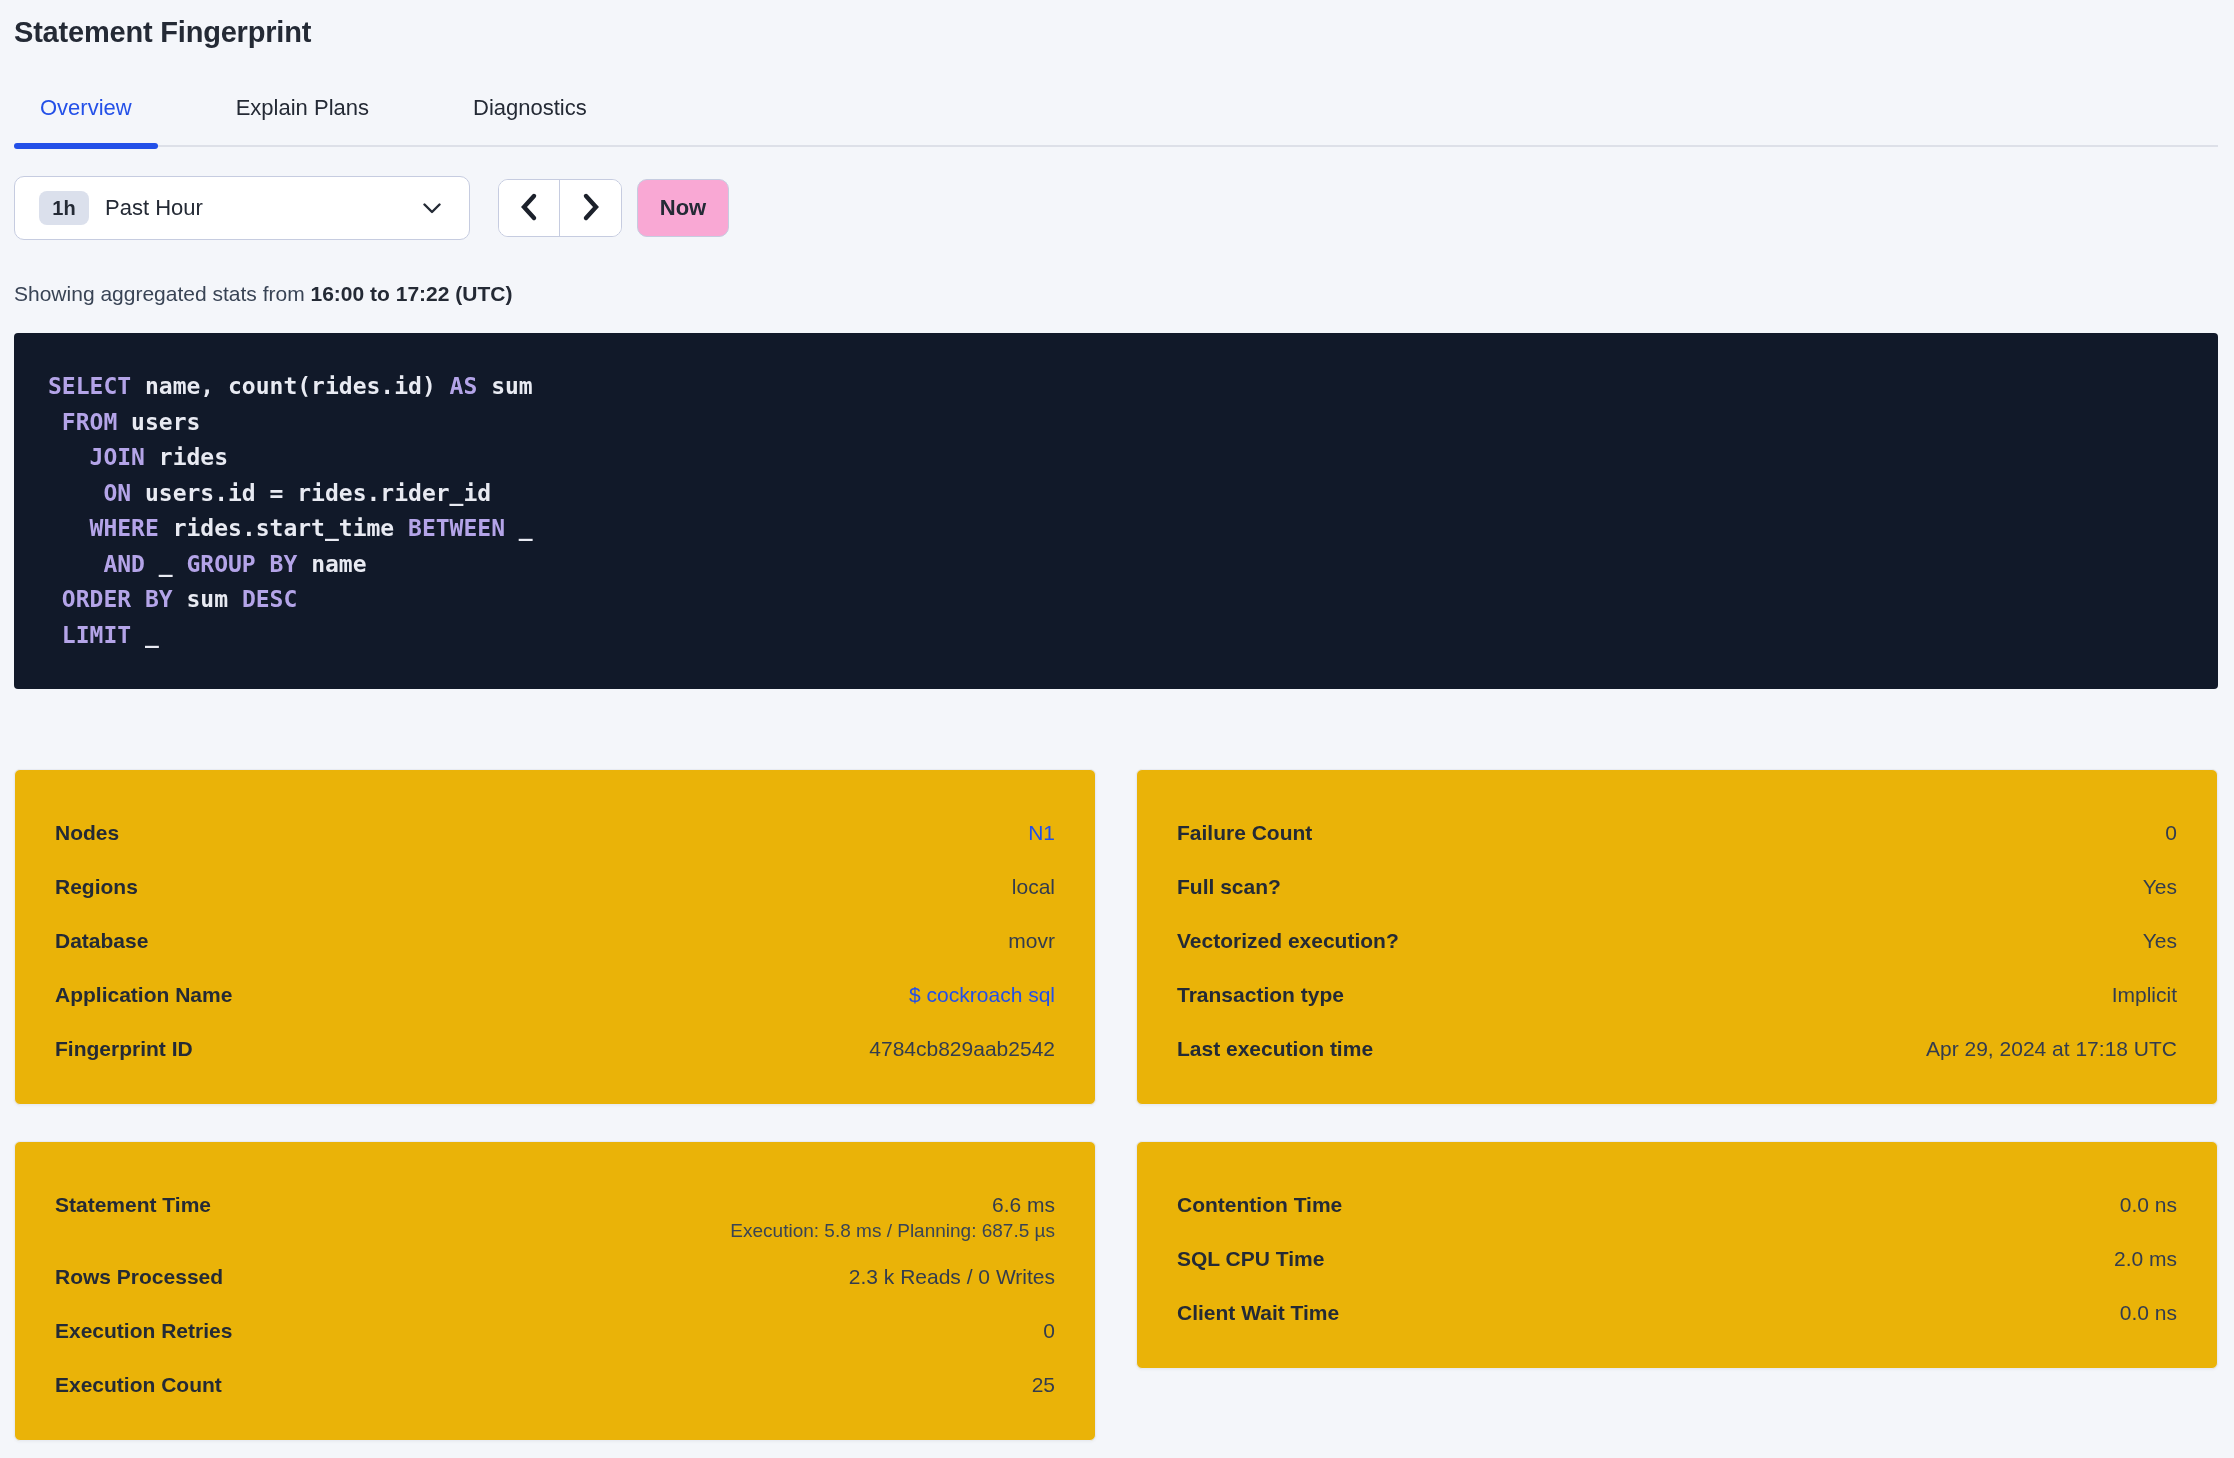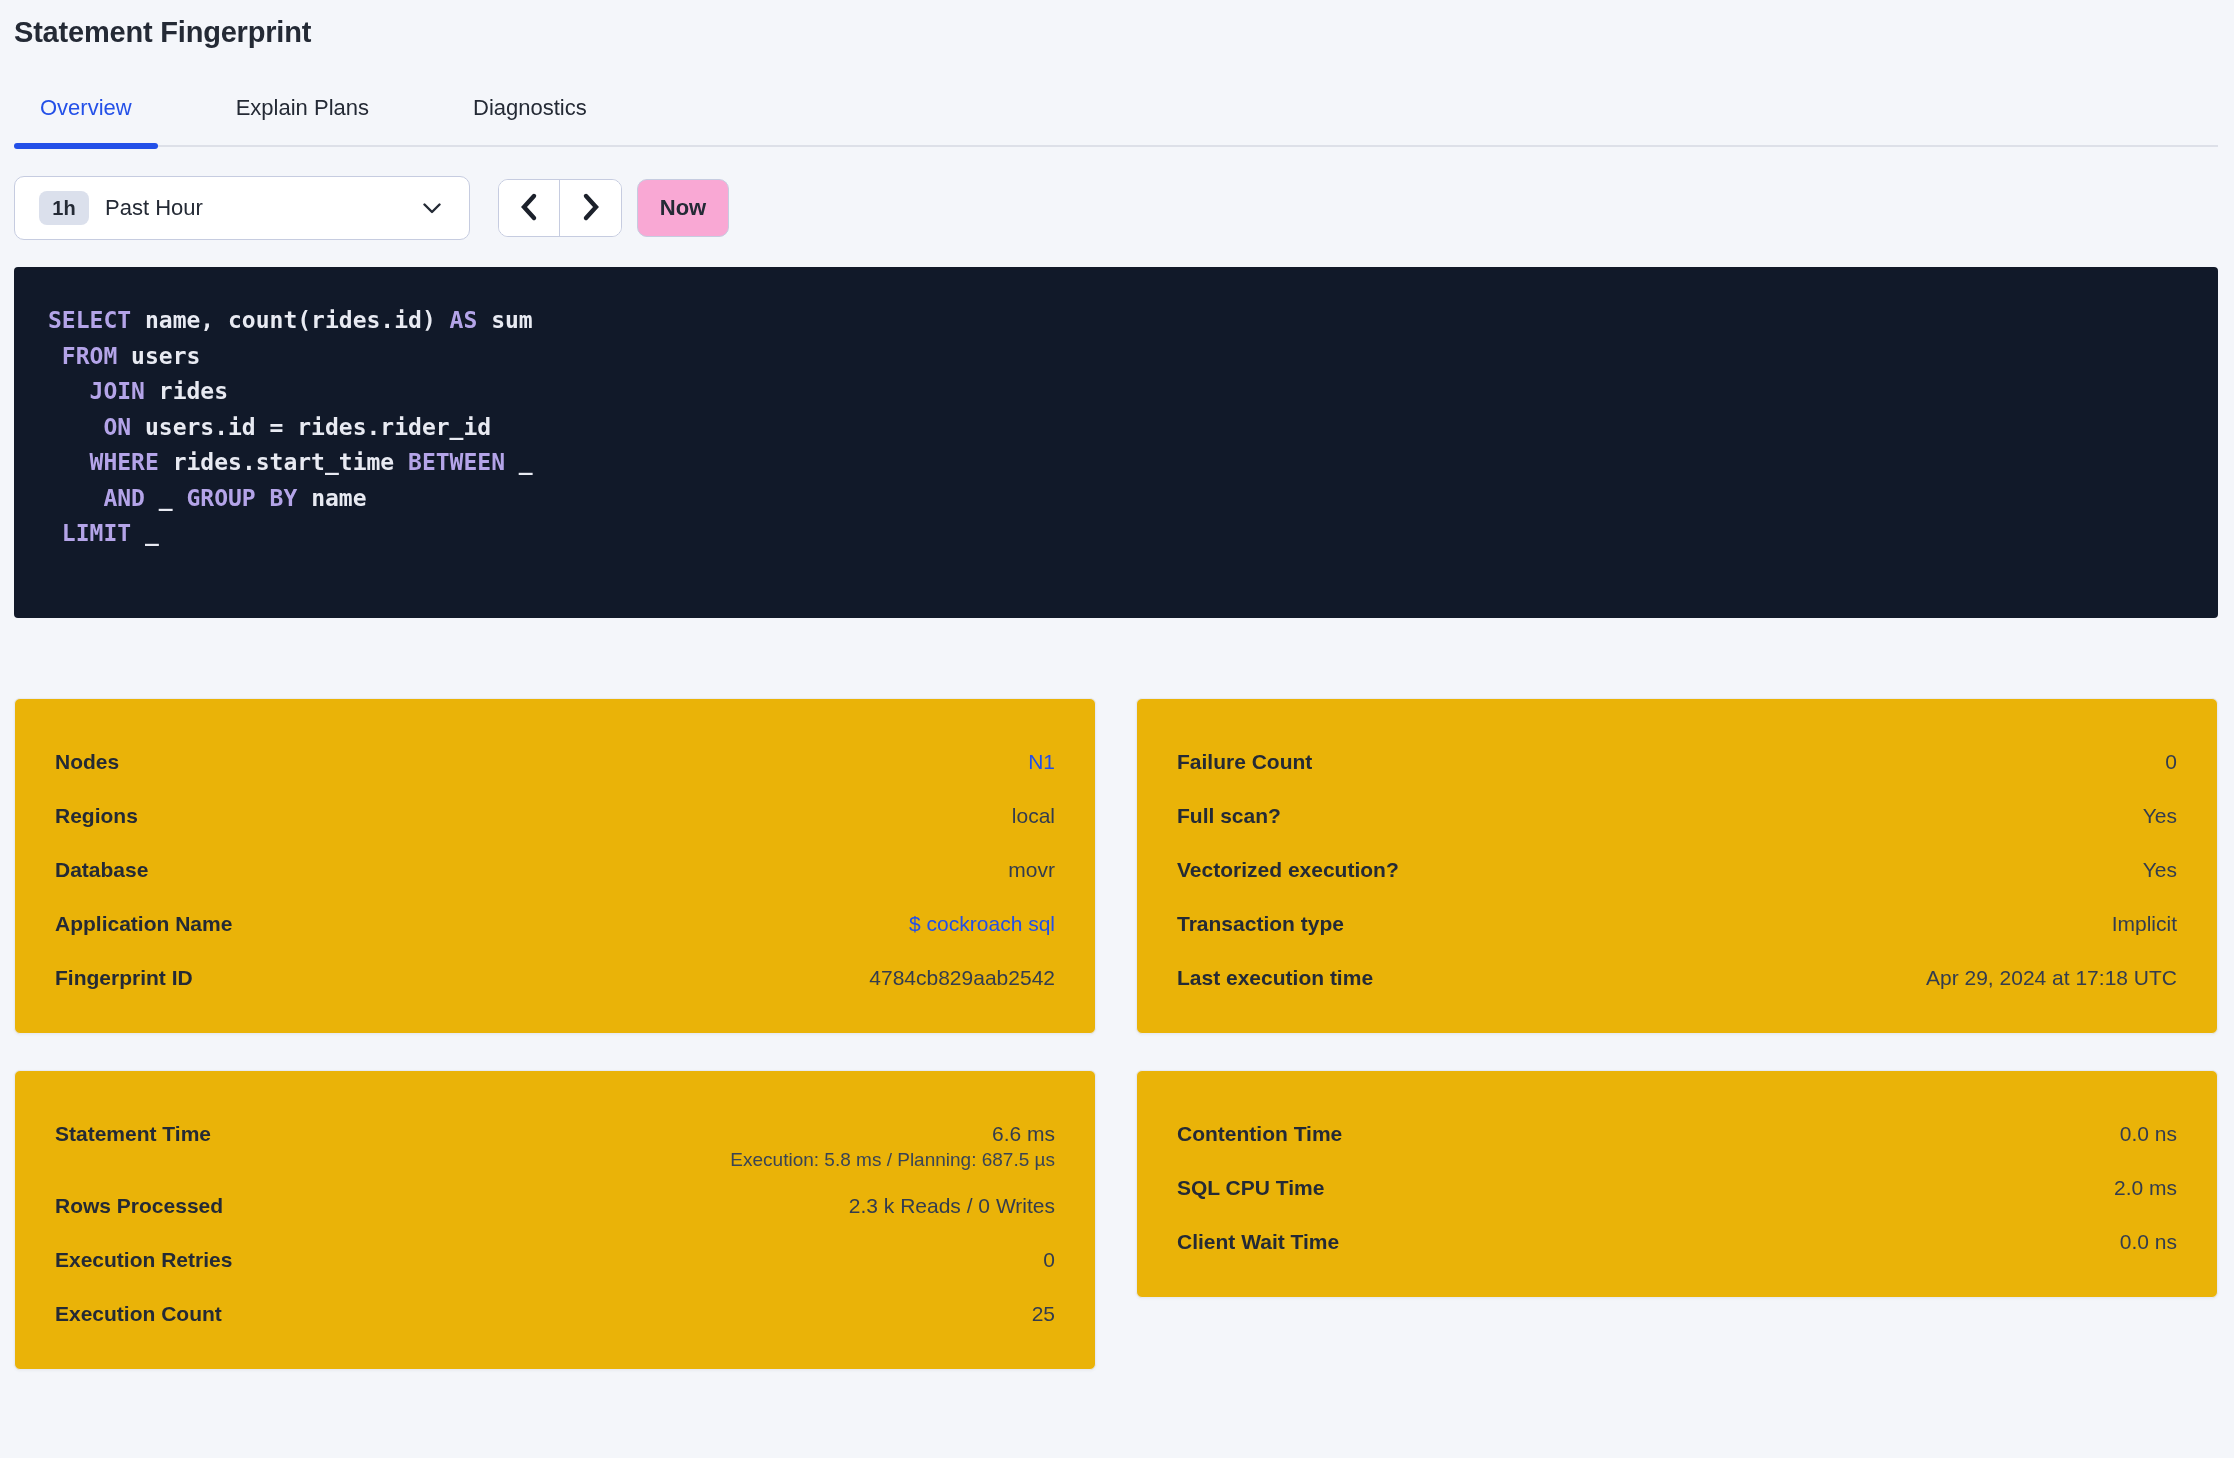--- a/index.html
+++ b/index.html
@@ -211,29 +211,33 @@
           <svg width="20" height="30" viewBox="0 0 20 30">
               <path d="M5 4 L15 15 L5 26" fill="none" stroke="#1c212b" stroke-width="4.4" stroke-linecap="round" stroke-linejoin="miter"></path>
             </svg>
         </span>
       </button>
     </div>
 
     <button class="now-btn">Now</button>
   </div>
 
+  <div class="caption">
+    <span>Showing aggregated stats from </span><b>16:00 to 17:22 (UTC)</b>
+  </div>
 
   <div class="sql-box">
     <div class="sql-code">
         <div class="sql-line"><span class="kw">SELECT</span><span class="pl"> name, count(rides.id) </span><span class="kw">AS</span><span class="pl"> sum</span></div>
         <div class="sql-line"><span class="pl"> </span><span class="kw">FROM</span><span class="pl"> users</span></div>
         <div class="sql-line"><span class="pl">   </span><span class="kw">JOIN</span><span class="pl"> rides</span></div>
         <div class="sql-line"><span class="pl">    </span><span class="kw">ON</span><span class="pl"> users.id = rides.rider_id</span></div>
         <div class="sql-line"><span class="pl">   </span><span class="kw">WHERE</span><span class="pl"> rides.start_time </span><span class="kw">BETWEEN</span><span class="pl"> _</span></div>
         <div class="sql-line"><span class="pl">    </span><span class="kw">AND</span><span class="pl"> _ </span><span class="kw">GROUP</span><span class="pl"> </span><span class="kw">BY</span><span class="pl"> name</span></div>
+        <div class="sql-line"><span class="pl"> </span><span class="kw">ORDER</span><span class="pl"> </span><span class="kw">BY</span><span class="pl"> sum </span><span class="kw">DESC</span></div>
         <div class="sql-line"><span class="pl"> </span><span class="kw">LIMIT</span><span class="pl"> _</span></div>
       </div>
   </div>
 
   <div class="cards">
 
     <div class="card">
       <div class="stat-row">
         <span class="stat-label">Nodes</span>
         <span class="stat-value link">N1</span>

